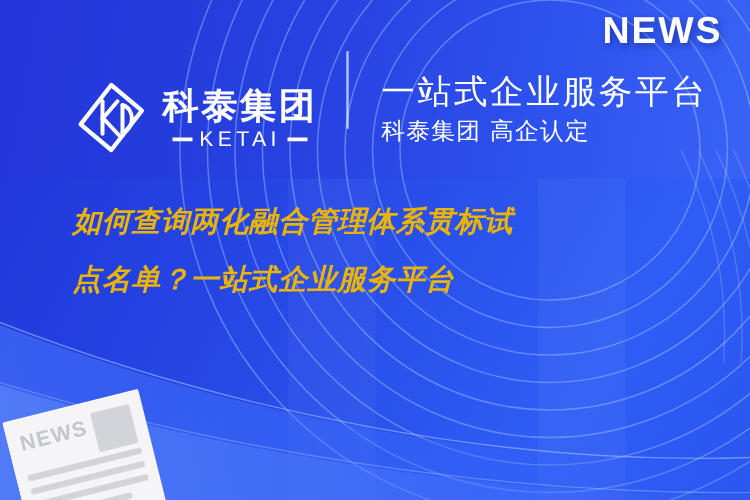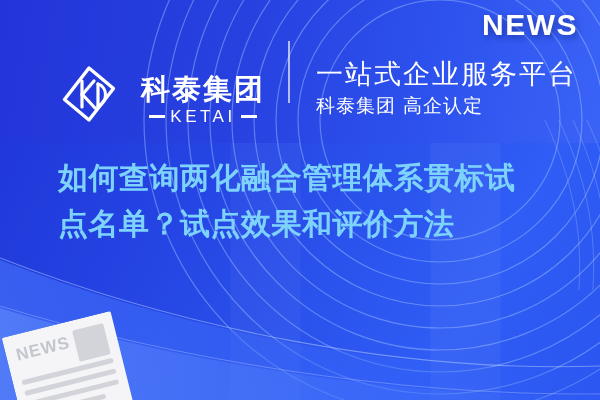--- a/index.html
+++ b/index.html
@@ -88,23 +88,23 @@
   .header {
     position: absolute;
     left: 0; top: 0;
     width: 600px; height: 143px;
     display: flex;
     align-items: center;
   }
 
   .logo-block {
     display: flex;
-    align-items: flex-end;
+    align-items: center;
     margin-left: 58px;
-    gap: 21px;
+    gap: 10px;
     margin-top: 44px;
   }
 
   .logo-mark {
     width: 62px;
     height: 62px;
     flex: none;
   }
   .logo-mark svg { display:block; }
 
@@ -194,27 +194,28 @@
   }
 
   
   .title {
     position: absolute;
     left: 58px;
     top: 155px;
     width: 510px;
   }
   .title-line {
-    font-size: 30px;
+    font-size: 23px;
     font-weight: bold;
-    color: #7dd3fc;
+    color: #eab308;
     line-height: 46px;
     letter-spacing: 0.5px;
     white-space: nowrap;
     font-family: "DejaVu Sans", "Liberation Sans", sans-serif;
+    font-style: italic;
   }
 
   
   .newspaper {
     position: absolute;
     left: 12px;
     top: 322px;
     width: 120px;
     height: 100px;
     transform: rotate(-14deg);
@@ -311,21 +312,21 @@
     <div class="tagline">
       <div class="tagline-main">一站式企业服务平台</div>
       <div class="tagline-sub">科泰集团 高企认定</div>
     </div>
 
     <div class="news-label">NEWS</div>
   </div>
 
   <div class="title">
     <div class="title-line">如何查询两化融合管理体系贯标试</div>
-    <div class="title-line">点名单？试点效果和评价方法</div>
+    <div class="title-line">点名单？一站式企业服务平台</div>
   </div>
 
   <div class="newspaper">
     <svg width="120" height="100" viewBox="0 0 120 100" xmlns="http://www.w3.org/2000/svg">
       <rect x="0" y="0" width="112" height="96" rx="2" fill="#f5f5f7"></rect>
       <text x="10" y="26" font-family="Liberation Sans, sans-serif" font-size="17" font-weight="bold" fill="#c4c6cd" letter-spacing="1">NEWS</text>
       <rect x="70" y="10" width="32" height="32" rx="2" fill="#d2d4da"></rect>
       <g fill="#d2d4da">
         <rect x="9" y="46" width="94" height="5" rx="2.5"></rect>
         <rect x="9" y="57" width="94" height="5" rx="2.5"></rect>

